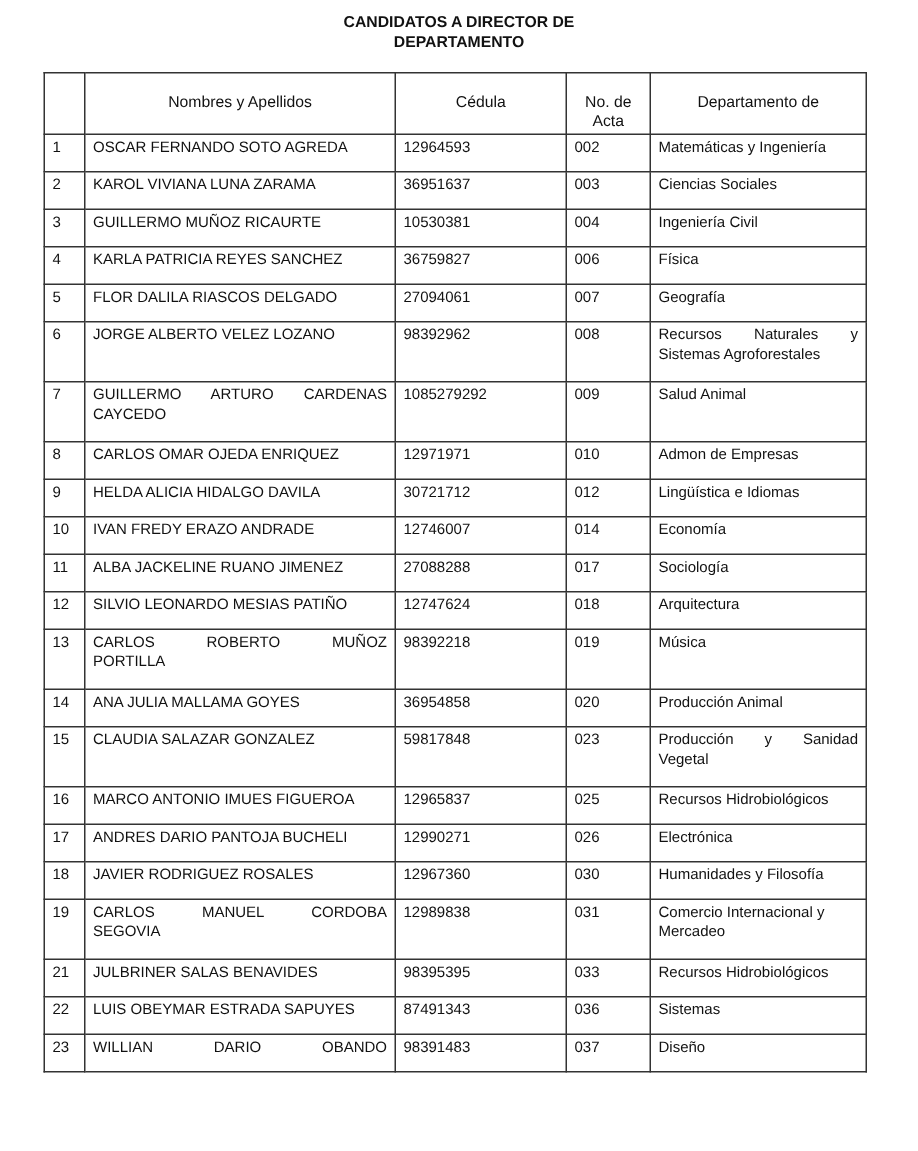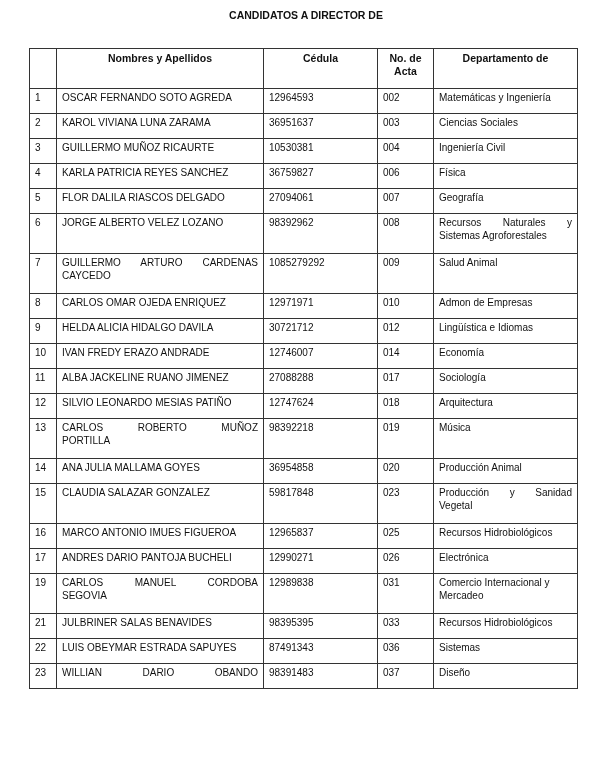--- a/index.html
+++ b/index.html
@@ -32,23 +32,23 @@
     border-collapse: collapse;
     table-layout: fixed;
   }
   table.cand th, table.cand td {
     border: 1px solid #333333;
     vertical-align: top;
     overflow: hidden;
   }
   table.cand th {
     font-size: 10.5px;
-    font-weight: bold;
+    font-weight: normal;
     text-align: center;
-    padding-top: 3px;
+    padding-top: 13px;
     white-space: pre-line;
     line-height: 13px;
     margin-top: 36px;
   }
   tr.hdr { height: 40px; }
   tr.s   { height: 25px; }
   tr.d   { height: 40px; }
   table.cand td {
     font-size: 10px;
     line-height: 13px;
@@ -63,20 +63,21 @@
     text-align-last: justify;
   }
 </style>
 </head>
 <body>
 
 <div class="page">
 
   <div class="doc-title">
     <div>CANDIDATOS A DIRECTOR DE</div>
+    <div>DEPARTAMENTO</div>
   </div>
 
   <table class="cand">
     <colgroup>
       <col style="width:27px">
       <col style="width:207px">
       <col style="width:114px">
       <col style="width:56px">
       <col style="width:144px">
     </colgroup>
@@ -215,20 +216,27 @@
           <td class="c-acta">025</td>
           <td class="c-dept">Recursos Hidrobiológicos</td>
         </tr>
         <tr class="s">
           <td class="c-num">17</td>
           <td class="c-name">ANDRES DARIO PANTOJA BUCHELI</td>
           <td class="c-ced">12990271</td>
           <td class="c-acta">026</td>
           <td class="c-dept">Electrónica</td>
         </tr>
+        <tr class="s">
+          <td class="c-num">18</td>
+          <td class="c-name">JAVIER RODRIGUEZ ROSALES</td>
+          <td class="c-ced">12967360</td>
+          <td class="c-acta">030</td>
+          <td class="c-dept">Humanidades y Filosofía</td>
+        </tr>
         <tr class="d">
           <td class="c-num">19</td>
           <td class="c-name">
             <div class="line jline">CARLOS MANUEL CORDOBA</div>
             <div class="line">SEGOVIA</div>
           </td>
           <td class="c-ced">12989838</td>
           <td class="c-acta">031</td>
           <td class="c-dept">
             <div class="line">Comercio Internacional y</div>

